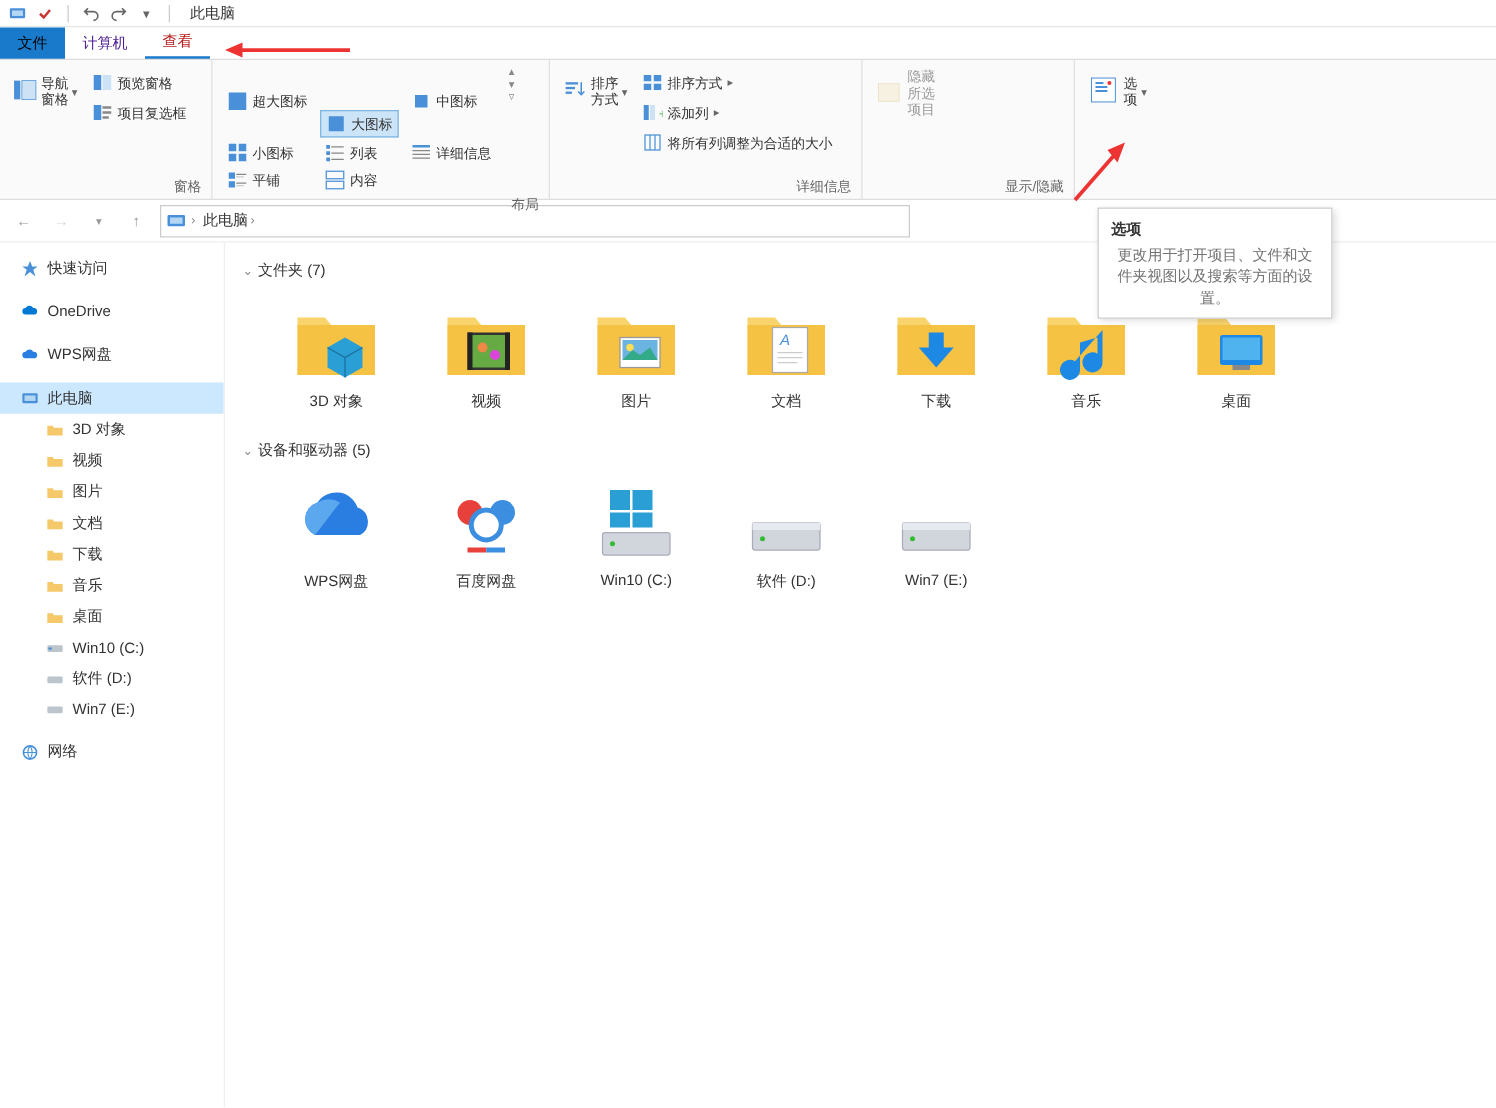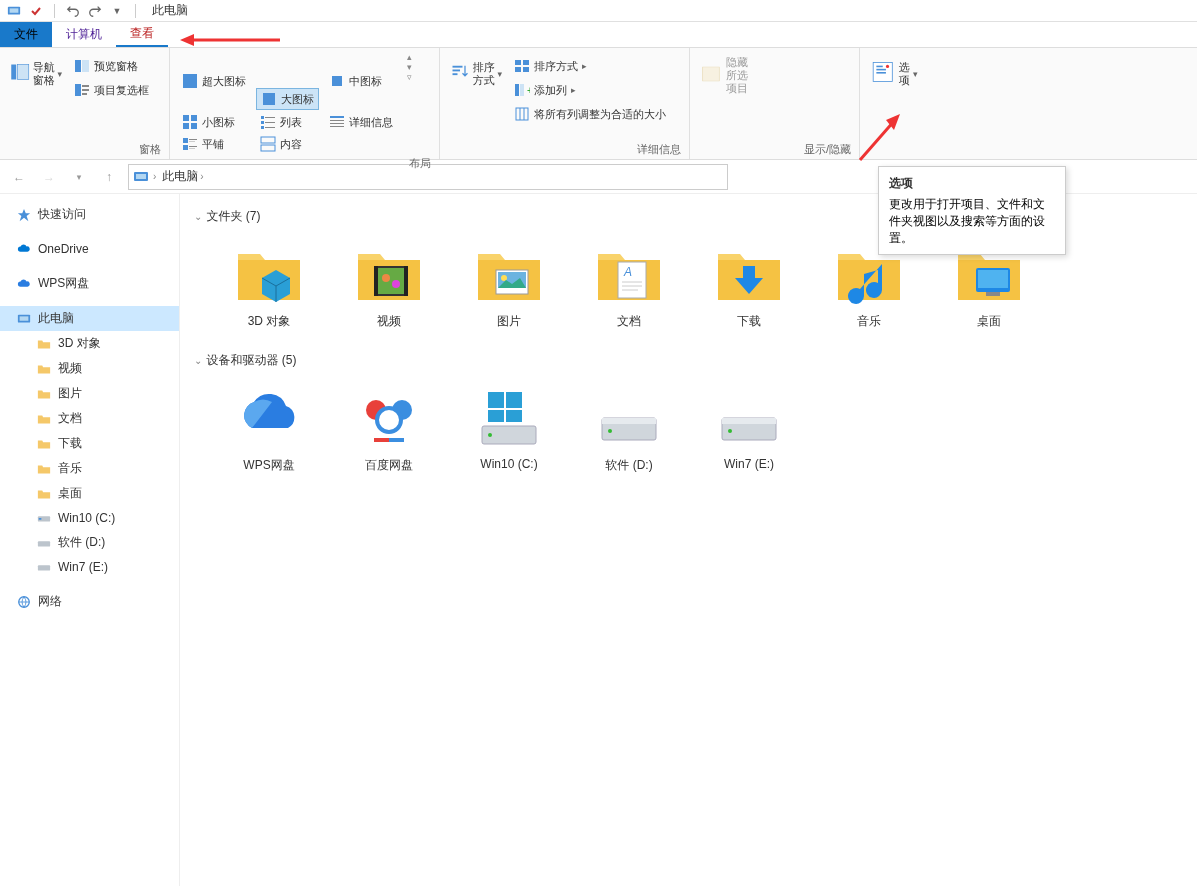--- a/index.html
+++ b/index.html
@@ -56,21 +56,21 @@
 .section-header { display: flex; align-items: center; gap: 4px; color: #333; font-size: 12px; padding: 4px 0; cursor: pointer; }
 .section-header .chev { color: #888; font-size: 10px; }
 .items-grid { display: flex; flex-wrap: wrap; gap: 30px 30px; padding: 8px 10px 18px 30px; }
 .item { width: 90px; display: flex; flex-direction: column; align-items: center; gap: 6px; cursor: pointer; }
 .item .iicon { width: 70px; height: 70px; display: flex; align-items: center; justify-content: center; }
 .item .ilabel { font-size: 12px; text-align: center; }
 
 
 .tooltip { position: absolute; top: 166px; left: 878px; width: 188px; background: #fff; border: 1px solid #ccc; box-shadow: 2px 2px 6px rgba(0,0,0,0.15); padding: 8px 10px; font-size: 12px; z-index: 100; }
 .tooltip .tt-title { font-weight: bold; margin-bottom: 4px; }
-.tooltip .tt-body { color: #000000; line-height: 1.4; }
+.tooltip .tt-body { color: #737373; line-height: 1.4; text-align: center; }
 
 
 svg { display: block; }
 </style>
 </head>
 <body>
 
 <div class="titlebar">
   <div class="qat">
     <span class="qat-icon">

